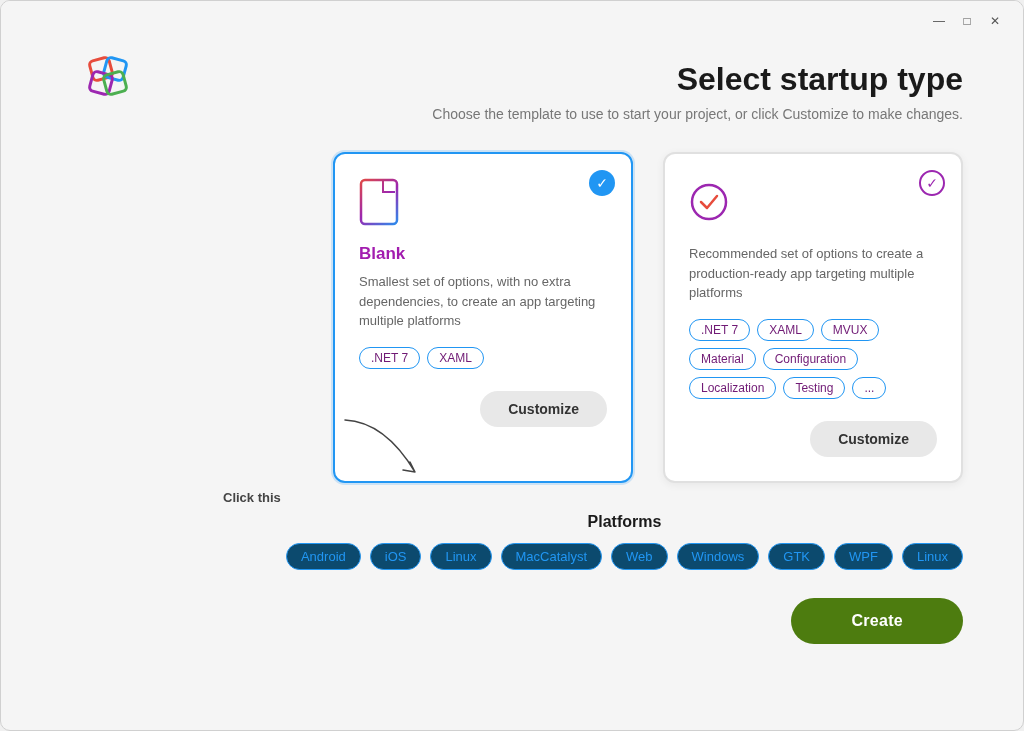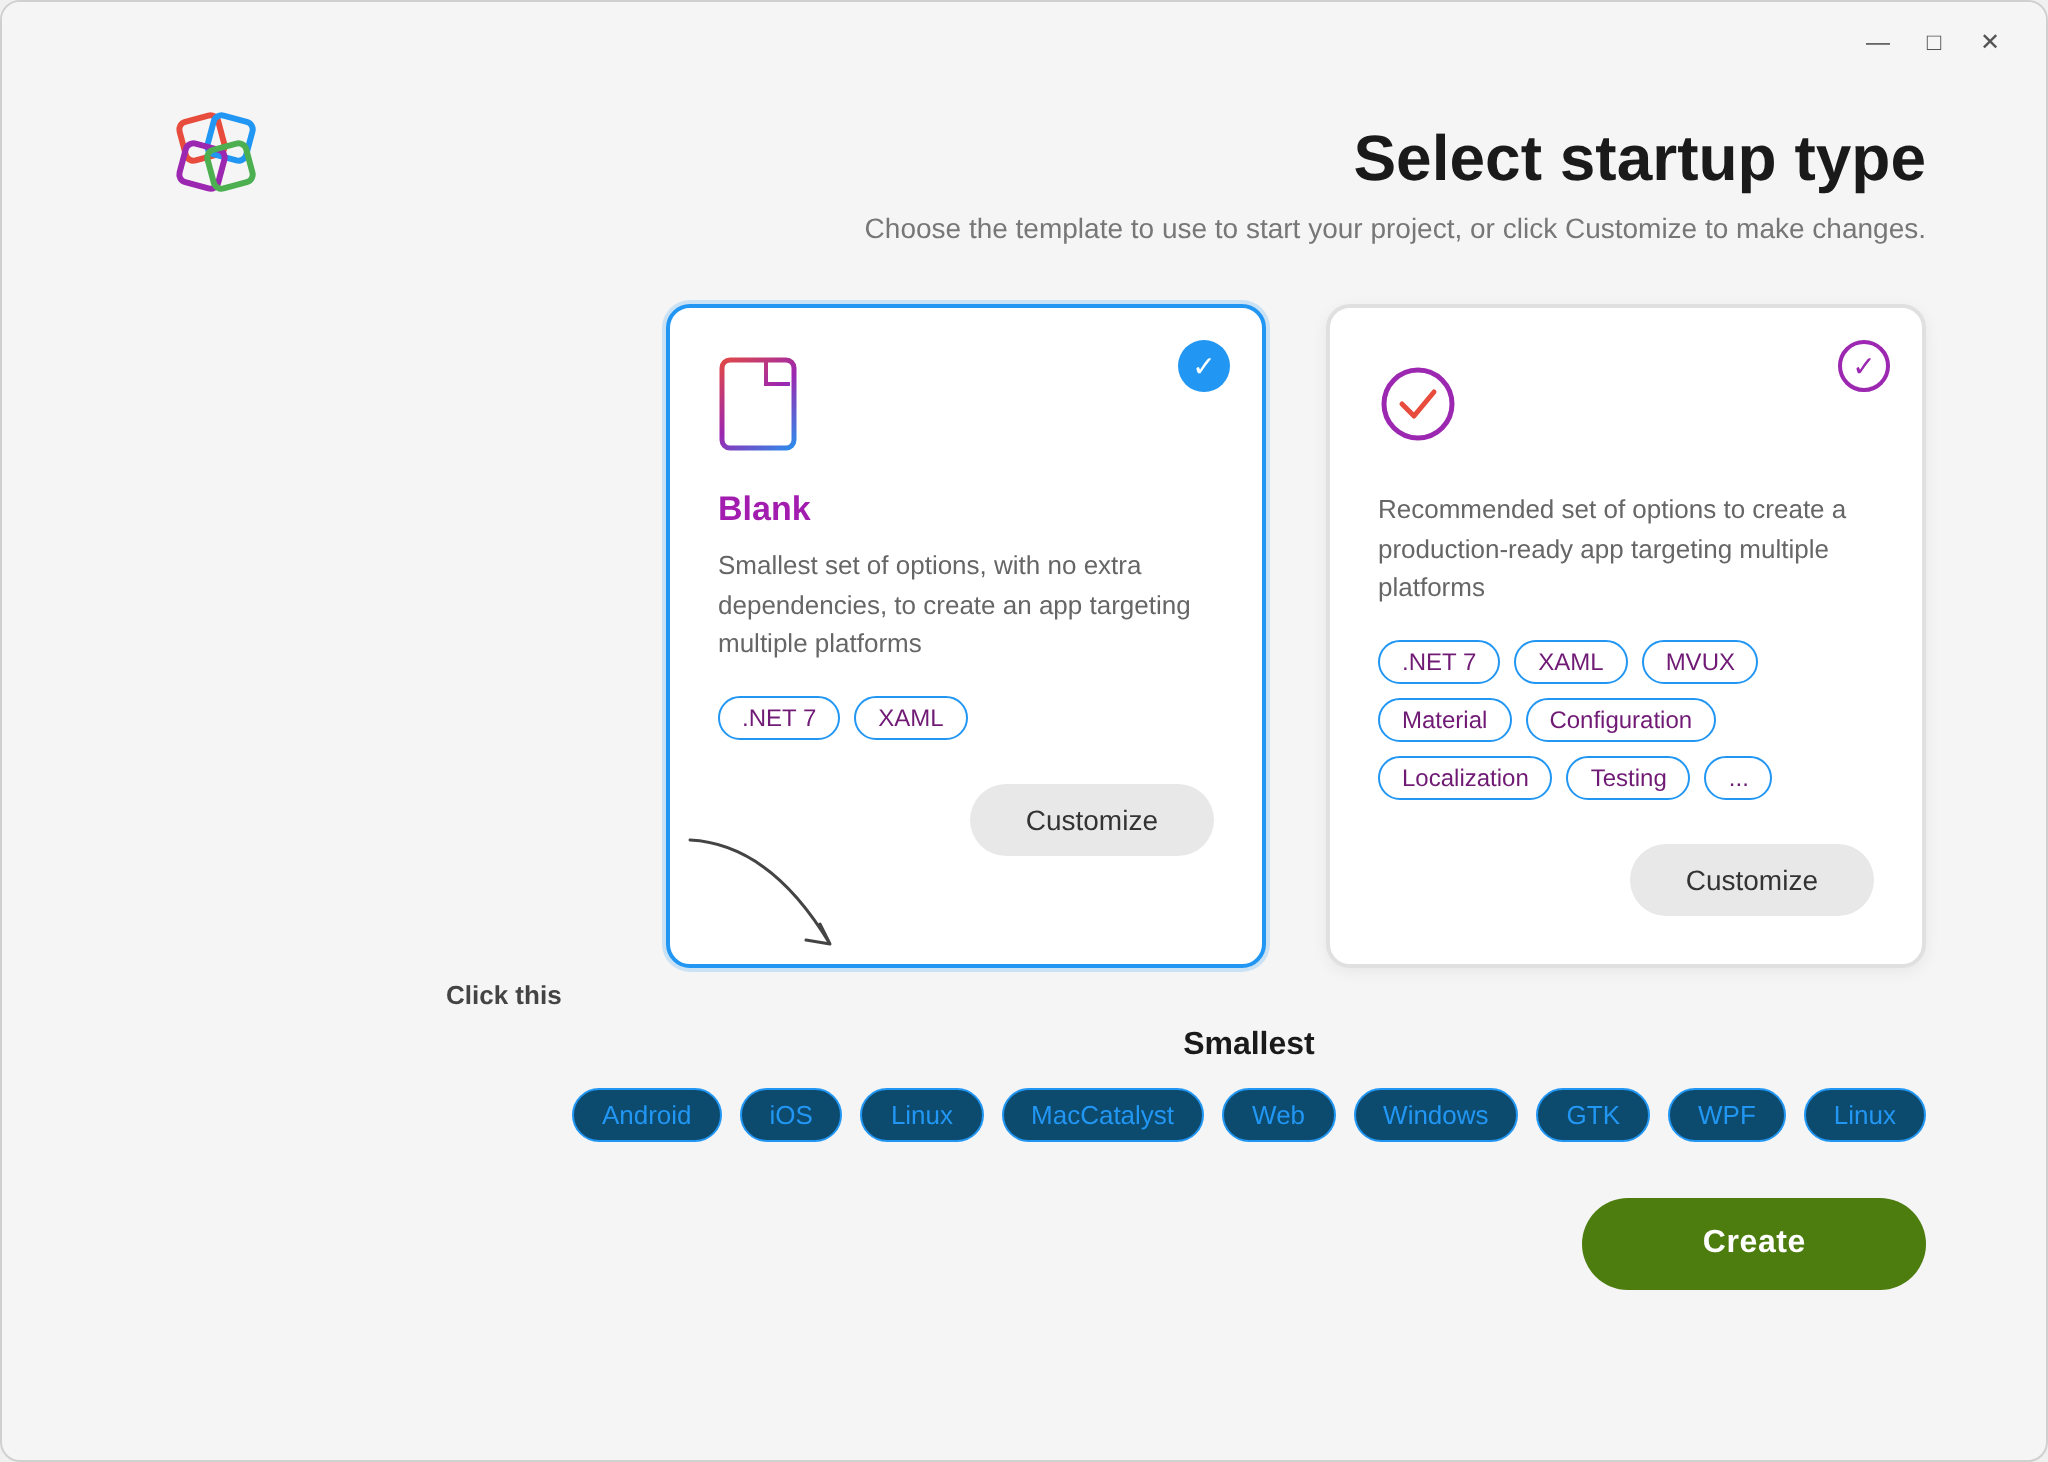--- a/index.html
+++ b/index.html
@@ -166,21 +166,21 @@
       color: #701a75;
       background: white;
     }
 
     .customize-btn {
       background: #e8e8e8;
       border: none;
       border-radius: 22px;
       padding: 10px 28px;
       font-size: 14px;
-      font-weight: 400;
+      font-weight: 700;
       color: #333;
       cursor: pointer;
       margin-top: 10px;
       float: right;
     }
 
     .platforms-section {
       display: flex;
       flex-direction: column;
       align-items: center;
@@ -307,21 +307,21 @@
 
       <div style="position:absolute; left:-110px; top:260px;font-weight:bold;">
         <span class="click-label">Click this</span>
         <svg width="180" height="90" viewBox="0 0 180 90" fill="none">
           <path d="M 60 8 Q 100 10 130 60 L 125 50 M 130 60 L 118 58" stroke="#444" stroke-width="1.5" fill="none" stroke-linecap="round"></path>
         </svg>
       </div>
     </div>
 
     <div class="platforms-section">
-      <div class="platforms-title">Smallest</div>
+      <div class="platforms-title">Platforms</div>
       <div class="platforms-tags">
         <span class="platform-tag">Android</span>
         <span class="platform-tag">iOS</span>
         <span class="platform-tag">Linux</span>
         <span class="platform-tag">MacCatalyst</span>
         <span class="platform-tag">Web</span>
         <span class="platform-tag">Windows</span>
         <span class="platform-tag">GTK</span>
         <span class="platform-tag">WPF</span>
         <span class="platform-tag">Linux</span>

